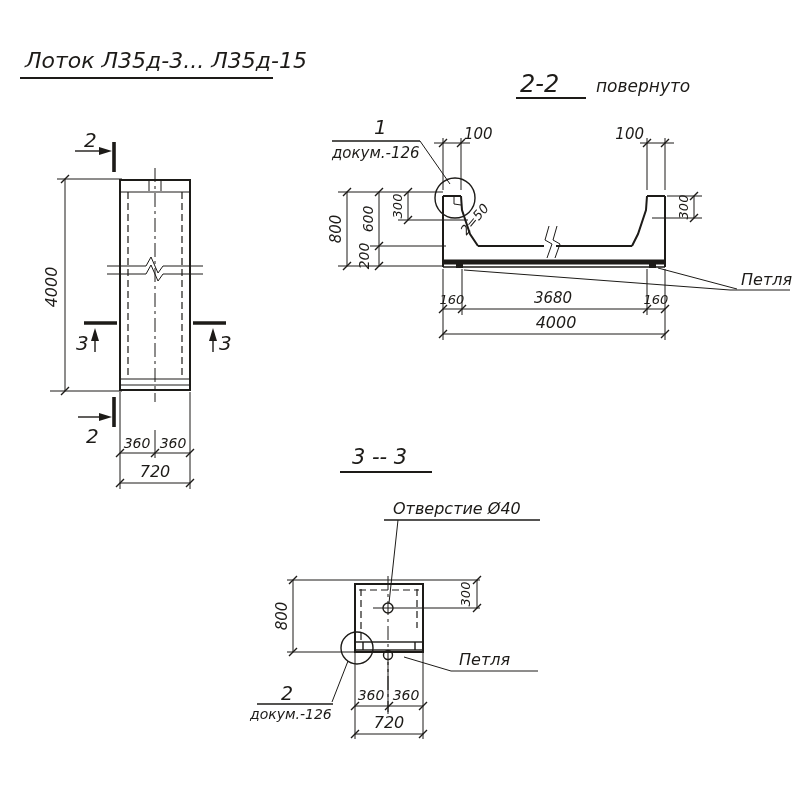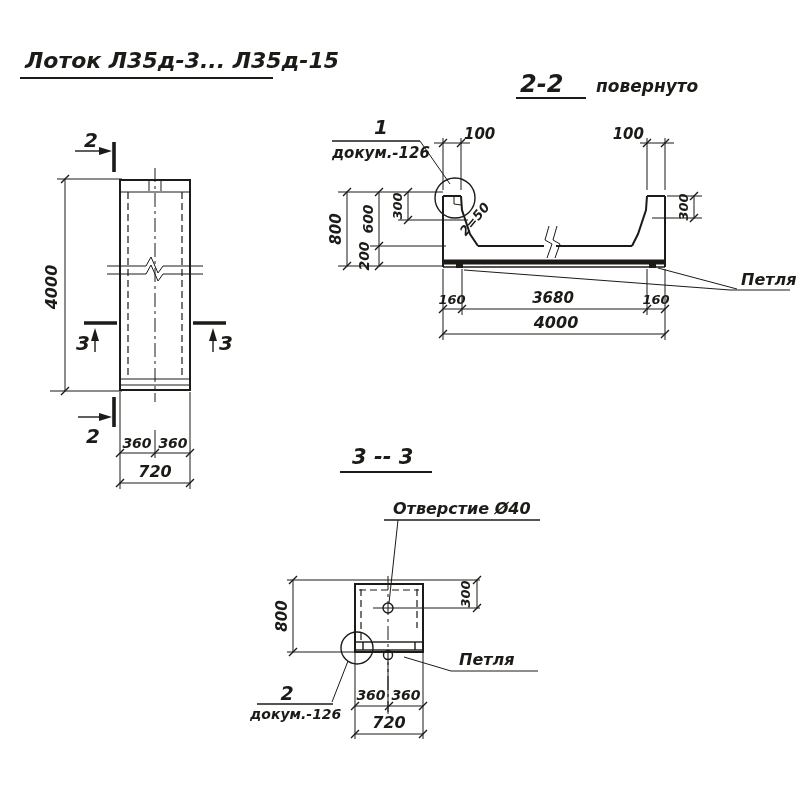--- a/index.html
+++ b/index.html
@@ -1,16 +1,16 @@
 <!DOCTYPE html>
 <html><head>
 <meta charset="utf-8">
 <style>
   html,body{margin:0;padding:0;background:#ffffff;}
-  .sheet{position:relative;width:800px;height:800px;background:#ffffff;overflow:hidden;font-weight:bold;}
+  .sheet{position:relative;width:800px;height:800px;background:#ffffff;overflow:hidden;}
   svg{display:block;}
   text{font-family:"DejaVu Sans",sans-serif;font-style:italic;fill:#1d1b18;}
   .ln{stroke:#1d1b18;fill:none;}
   .thin{stroke-width:1;}
   .med{stroke-width:1.4;}
   .out{stroke-width:2;}
   .heavy{stroke-width:5;}
   .trace{stroke-width:3.6;}
   .dash{stroke-dasharray:7 4;stroke-width:1.2;}
   .cline{stroke-dasharray:14 4 3 4;stroke-width:1;}

